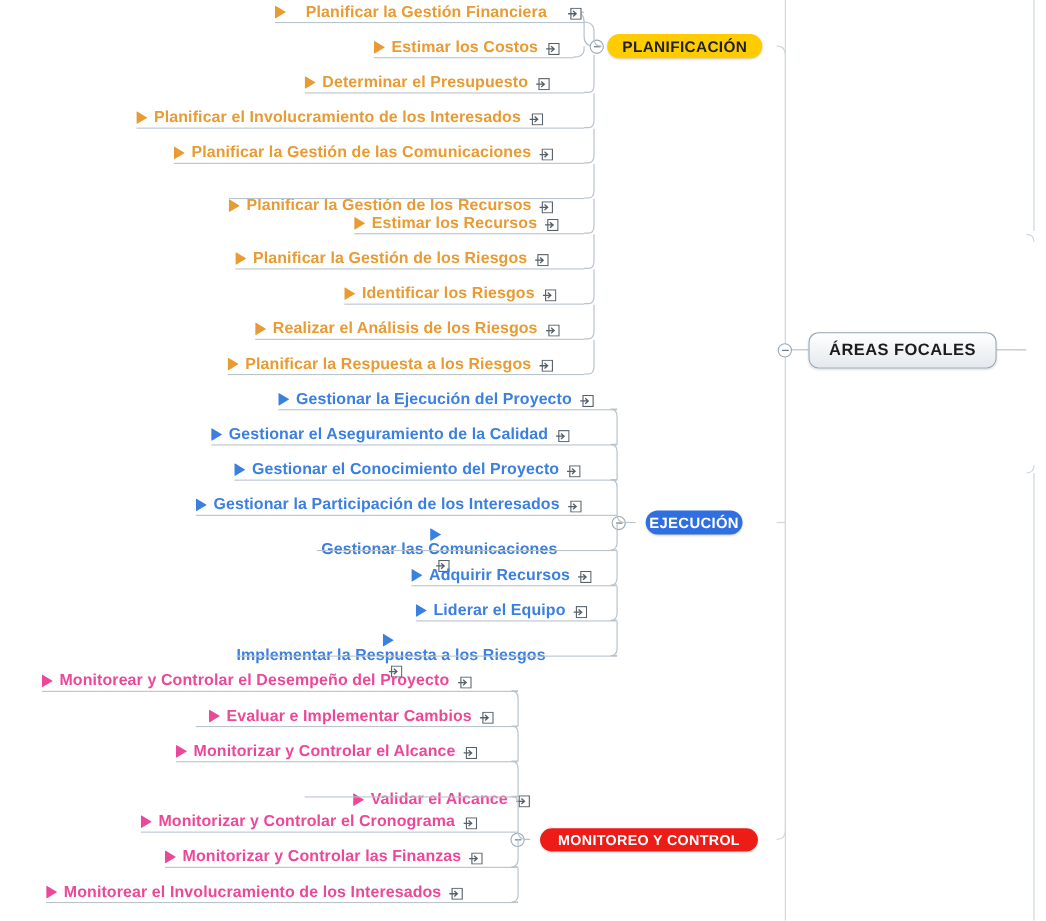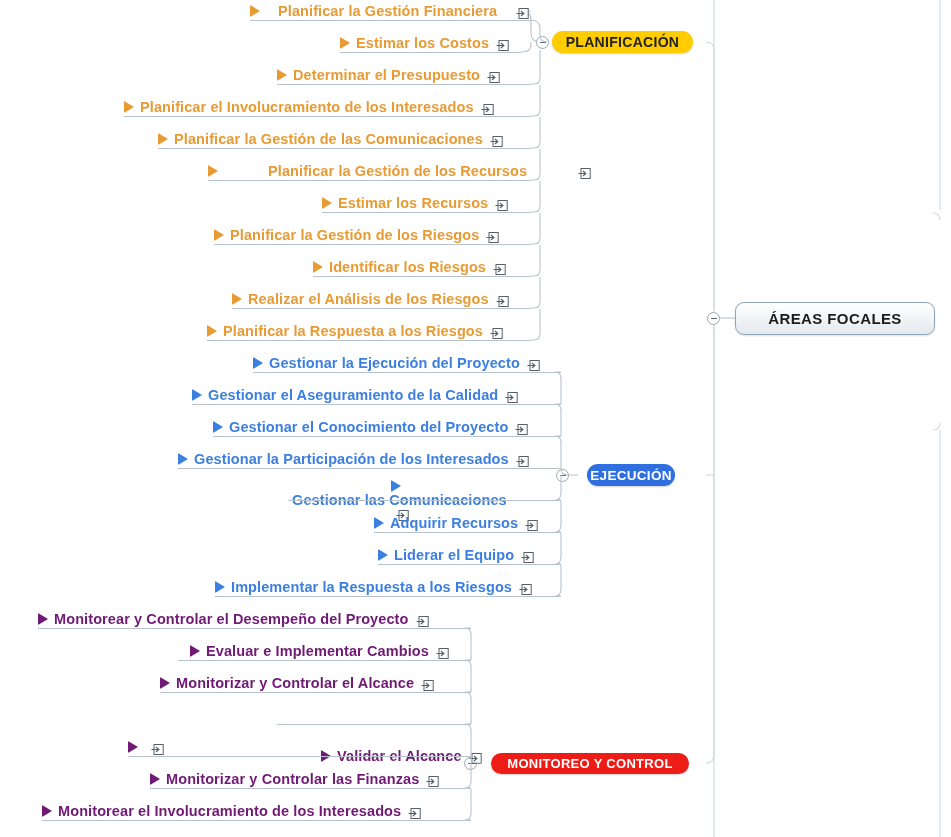--- a/index.html
+++ b/index.html
@@ -39,21 +39,21 @@
   .row .note{
     margin-left:7px;
     width:13px;height:11px;
     flex:0 0 auto;
     display:inline-block;
     position:relative;
     top:0px;
   }
   .row.orange{color:#E89B33;}
   .row.blue{color:#3B7FE0;}
-  .row.red{color:#701a75;}
+  .row.red{color:#ec4899;}
 
   
   .uline{
     position:absolute;
     height:0;
     border-bottom:1.1px solid #b9c3cc;
   }
 
   
   .pill{
@@ -190,21 +190,21 @@
     <span class="txt">Planificar la Gestión de las Comunicaciones</span>
     <span class="note">
       <svg viewBox="0 0 13 11" width="13" height="11">
           <rect x="3" y="0.5" width="9.2" height="10" fill="#fff" stroke="#556069" stroke-width="1"></rect>
           <path d="M0.5 5.5 H7.5 M5 3 L7.8 5.5 L5 8" stroke="#556069" stroke-width="1.2" fill="none"></path>
         </svg>
     </span>
   </div>
   <div class="uline" style="left:158px;top:148px;width:373px;"></div>
 
-  <div class="row orange" style="left:208px;top:160px;gap:44px;">
+  <div class="row orange" style="left:208px;top:176px;">
     <span class="tri"></span>
     <span class="txt">Planificar la Gestión de los Recursos</span>
     <span class="note">
       <svg viewBox="0 0 13 11" width="13" height="11">
           <rect x="3" y="0.5" width="9.2" height="10" fill="#fff" stroke="#556069" stroke-width="1"></rect>
           <path d="M0.5 5.5 H7.5 M5 3 L7.8 5.5 L5 8" stroke="#556069" stroke-width="1.2" fill="none"></path>
         </svg>
     </span>
   </div>
   <div class="uline" style="left:208px;top:180px;width:323px;"></div>
@@ -262,21 +262,21 @@
     <span class="txt">Planificar la Respuesta a los Riesgos</span>
     <span class="note">
       <svg viewBox="0 0 13 11" width="13" height="11">
           <rect x="3" y="0.5" width="9.2" height="10" fill="#fff" stroke="#556069" stroke-width="1"></rect>
           <path d="M0.5 5.5 H7.5 M5 3 L7.8 5.5 L5 8" stroke="#556069" stroke-width="1.2" fill="none"></path>
         </svg>
     </span>
   </div>
   <div class="uline" style="left:207px;top:340px;width:324px;"></div>
 
-  <div class="pill areas" style="left:735px;top:302px;width:200px;height:33px;">
+  <div class="pill areas" style="left:735px;top:302px;width:171px;height:33px;">
     <span>ÁREAS FOCALES</span>
   </div>
   <div class="toggle" style="left:707px;top:312px;"></div>
 
   <div class="pill exec" style="left:587px;top:464px;width:88px;height:22px;">
     <span>EJECUCIÓN</span>
   </div>
   <div class="toggle" style="left:556px;top:469px;"></div>
 
   <div class="row blue" style="left:253px;top:352px;">
@@ -356,21 +356,21 @@
     <span class="txt">Liderar el Equipo</span>
     <span class="note">
       <svg viewBox="0 0 13 11" width="13" height="11">
           <rect x="3" y="0.5" width="9.2" height="10" fill="#fff" stroke="#556069" stroke-width="1"></rect>
           <path d="M0.5 5.5 H7.5 M5 3 L7.8 5.5 L5 8" stroke="#556069" stroke-width="1.2" fill="none"></path>
         </svg>
     </span>
   </div>
   <div class="uline" style="left:378px;top:564px;width:183px;"></div>
 
-  <div class="row blue" style="left:215px;top:576px;">
+  <div class="row blue" style="left:215px;top:576px;flex-direction:column;">
     <span class="tri"></span>
     <span class="txt">Implementar la Respuesta a los Riesgos</span>
     <span class="note">
       <svg viewBox="0 0 13 11" width="13" height="11">
           <rect x="3" y="0.5" width="9.2" height="10" fill="#fff" stroke="#556069" stroke-width="1"></rect>
           <path d="M0.5 5.5 H7.5 M5 3 L7.8 5.5 L5 8" stroke="#556069" stroke-width="1.2" fill="none"></path>
         </svg>
     </span>
   </div>
   <div class="uline" style="left:215px;top:596px;width:346px;"></div>
@@ -409,34 +409,35 @@
     <span class="txt">Monitorizar y Controlar el Alcance</span>
     <span class="note">
       <svg viewBox="0 0 13 11" width="13" height="11">
           <rect x="3" y="0.5" width="9.2" height="10" fill="#fff" stroke="#556069" stroke-width="1"></rect>
           <path d="M0.5 5.5 H7.5 M5 3 L7.8 5.5 L5 8" stroke="#556069" stroke-width="1.2" fill="none"></path>
         </svg>
     </span>
   </div>
   <div class="uline" style="left:160px;top:692px;width:311px;"></div>
 
-  <div class="row red" style="left:277px;top:745px;padding-left:44px;">
+  <div class="row red" style="left:277px;top:716px;padding-left:44px;">
     <span class="tri"></span>
     <span class="txt">Validar el Alcance</span>
     <span class="note">
       <svg viewBox="0 0 13 11" width="13" height="11">
           <rect x="3" y="0.5" width="9.2" height="10" fill="#fff" stroke="#556069" stroke-width="1"></rect>
           <path d="M0.5 5.5 H7.5 M5 3 L7.8 5.5 L5 8" stroke="#556069" stroke-width="1.2" fill="none"></path>
         </svg>
     </span>
   </div>
   <div class="uline" style="left:277px;top:724px;width:194px;"></div>
 
   <div class="row red" style="left:128px;top:736px;">
     <span class="tri"></span>
+    <span class="txt">Monitorizar y Controlar el Cronograma</span>
     <span class="note">
       <svg viewBox="0 0 13 11" width="13" height="11">
           <rect x="3" y="0.5" width="9.2" height="10" fill="#fff" stroke="#556069" stroke-width="1"></rect>
           <path d="M0.5 5.5 H7.5 M5 3 L7.8 5.5 L5 8" stroke="#556069" stroke-width="1.2" fill="none"></path>
         </svg>
     </span>
   </div>
   <div class="uline" style="left:128px;top:756px;width:343px;"></div>
 
   <div class="row red" style="left:150px;top:768px;">

